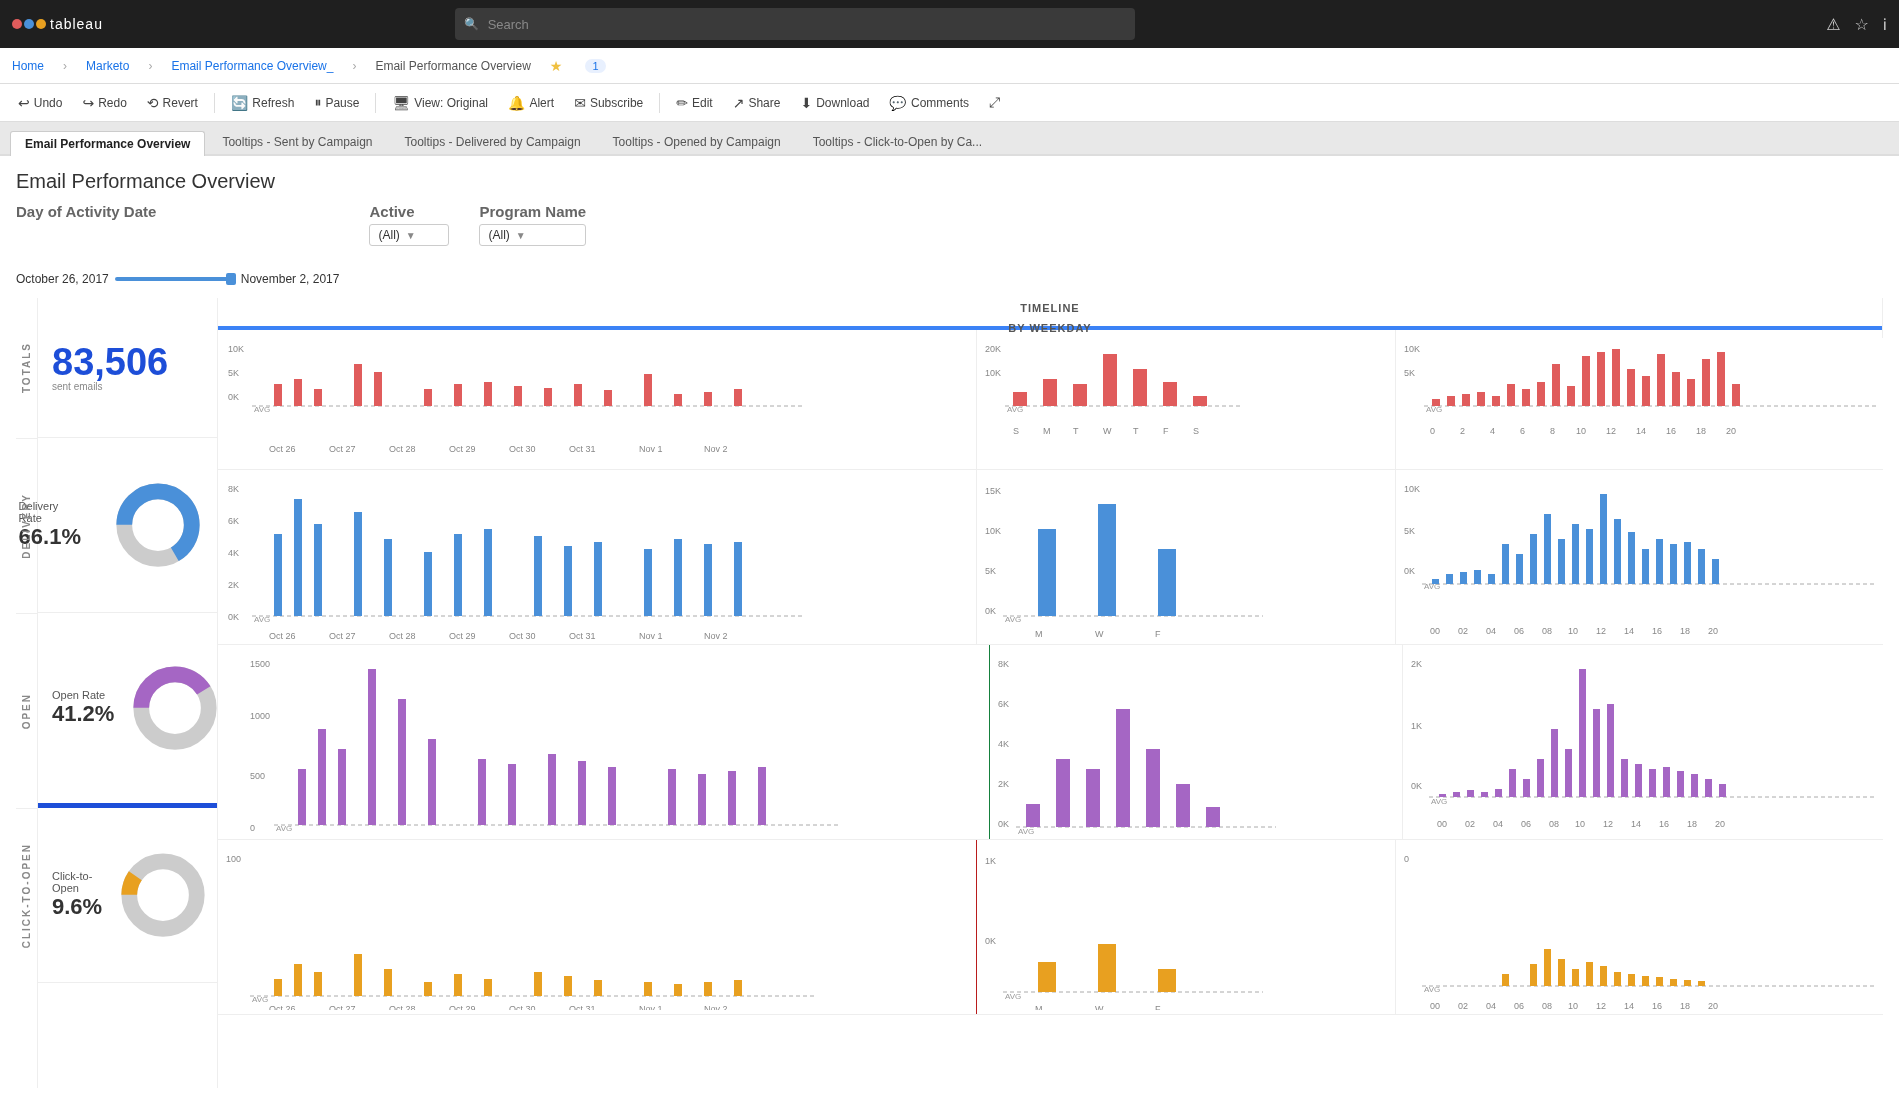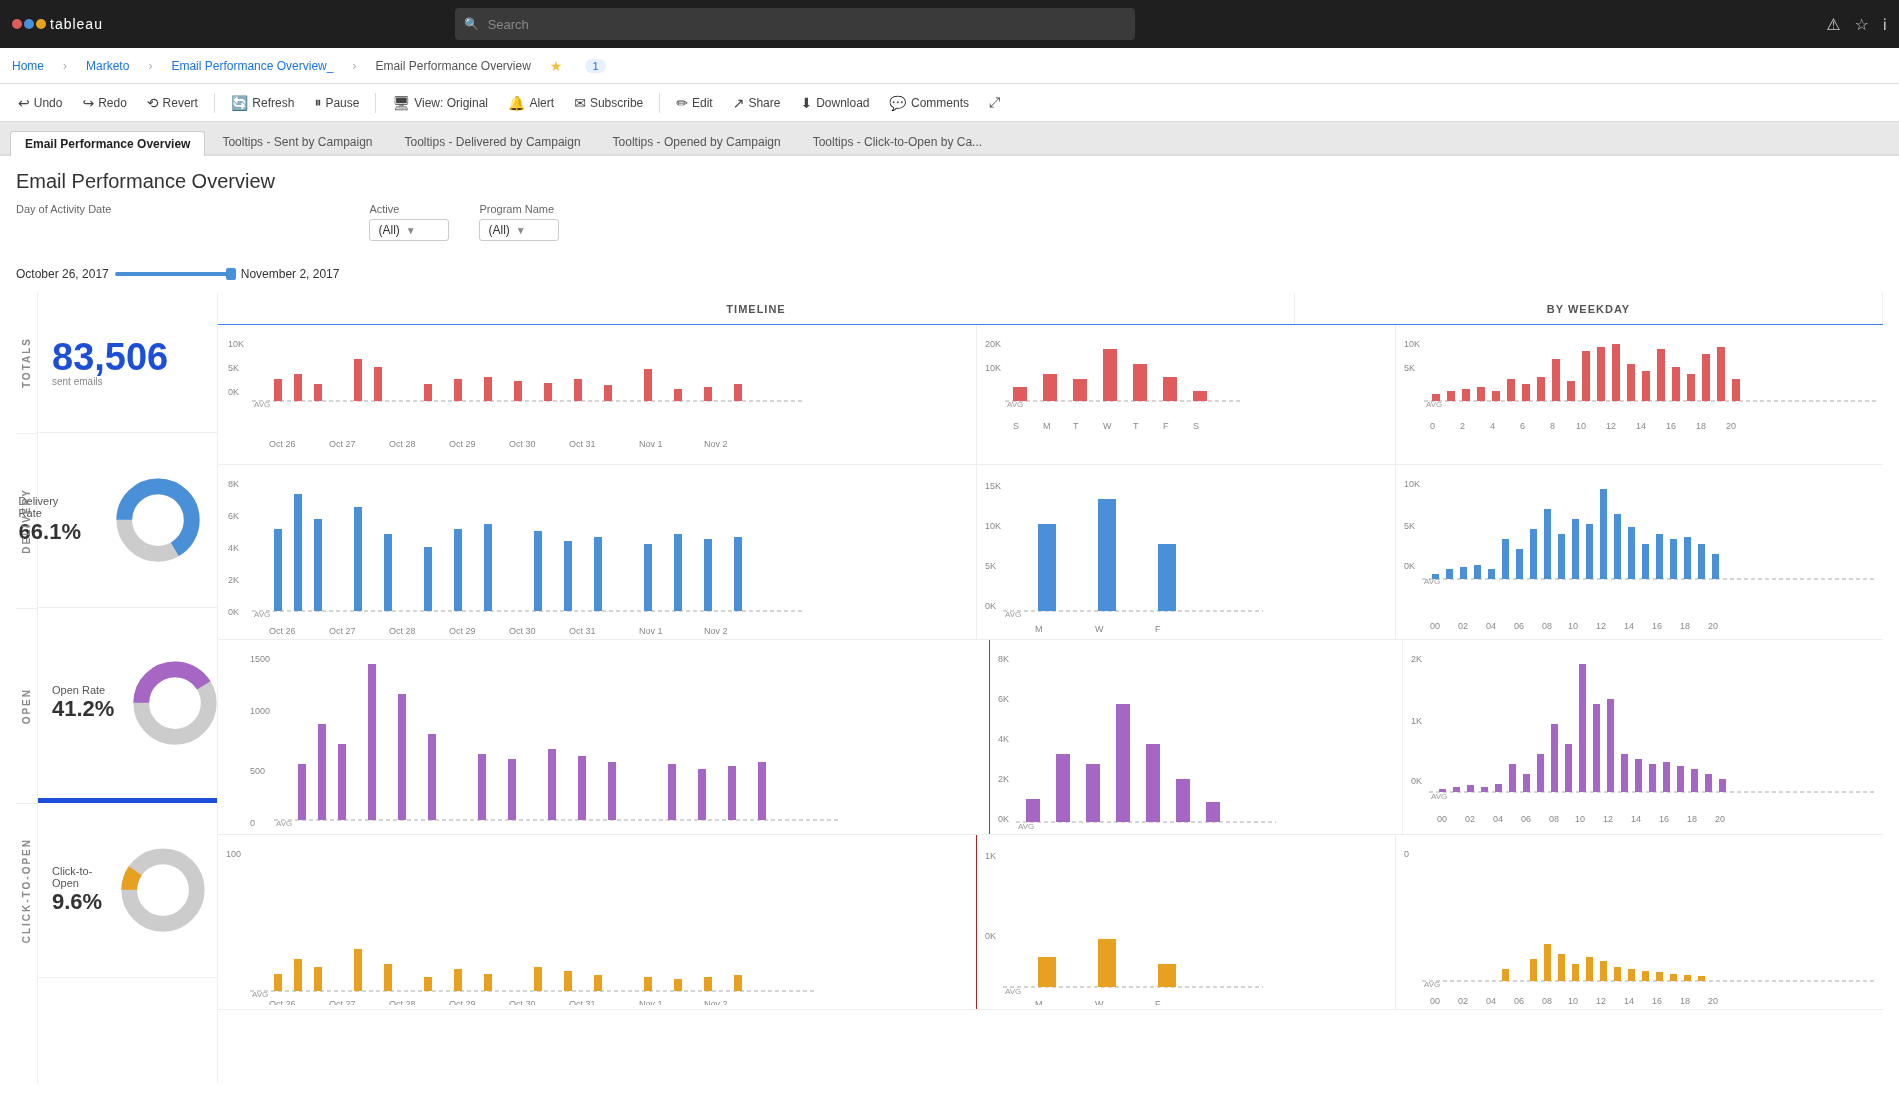--- a/index.html
+++ b/index.html
@@ -154,21 +154,21 @@
 
     
     #filters-row {
       display: flex;
       align-items: flex-start;
       gap: 30px;
       margin-bottom: 12px;
       flex-wrap: wrap;
     }
     .filter-group { display: flex; flex-direction: column; gap: 4px; }
-    .filter-label { font-size: 11px; color: #666; font-weight: 400; }
+    .filter-label { font-size: 15px; color: #666; font-weight: 700; }
     .filter-date-range {
       display: flex;
       align-items: center;
       gap: 6px;
       font-size: 12px;
       color: #333;
       margin-top: 48px;
     }
     .filter-slider {
       width: 120px;
@@ -431,21 +431,21 @@
         </div>
         <svg class="donut-container" viewBox="0 0 80 80">
           <circle cx="40" cy="40" r="30" fill="none" stroke="#ccc" stroke-width="14"></circle>
           <circle cx="40" cy="40" r="30" fill="none" stroke="#e8a020" stroke-width="14" stroke-dasharray="18.1 170.3" stroke-dashoffset="47.1" transform="rotate(-90 40 40)"></circle>
         </svg>
       </div>
     </div>
 
     <div style="flex:1; display:flex; flex-direction:column; overflow:hidden;">
 
-      <div style="display:flex; height:32px; border-bottom:1px solid #3b82f6;">
+      <div style="display:flex; height:32px; border-bottom:4px solid #3b82f6;flex-direction:column;">
         <div style="flex:2.2; display:flex; align-items:center; justify-content:center; border-right:1px solid #eee;">
           <span class="chart-col-header">TIMELINE</span>
         </div>
         <div style="flex:1.2; display:flex; align-items:center; justify-content:center; border-right:1px solid #eee;">
           <span class="chart-col-header">BY WEEKDAY</span>
         </div>
       </div>
 
       <div style="display:flex; height:140px; border-bottom:1px solid #eee;">
 

